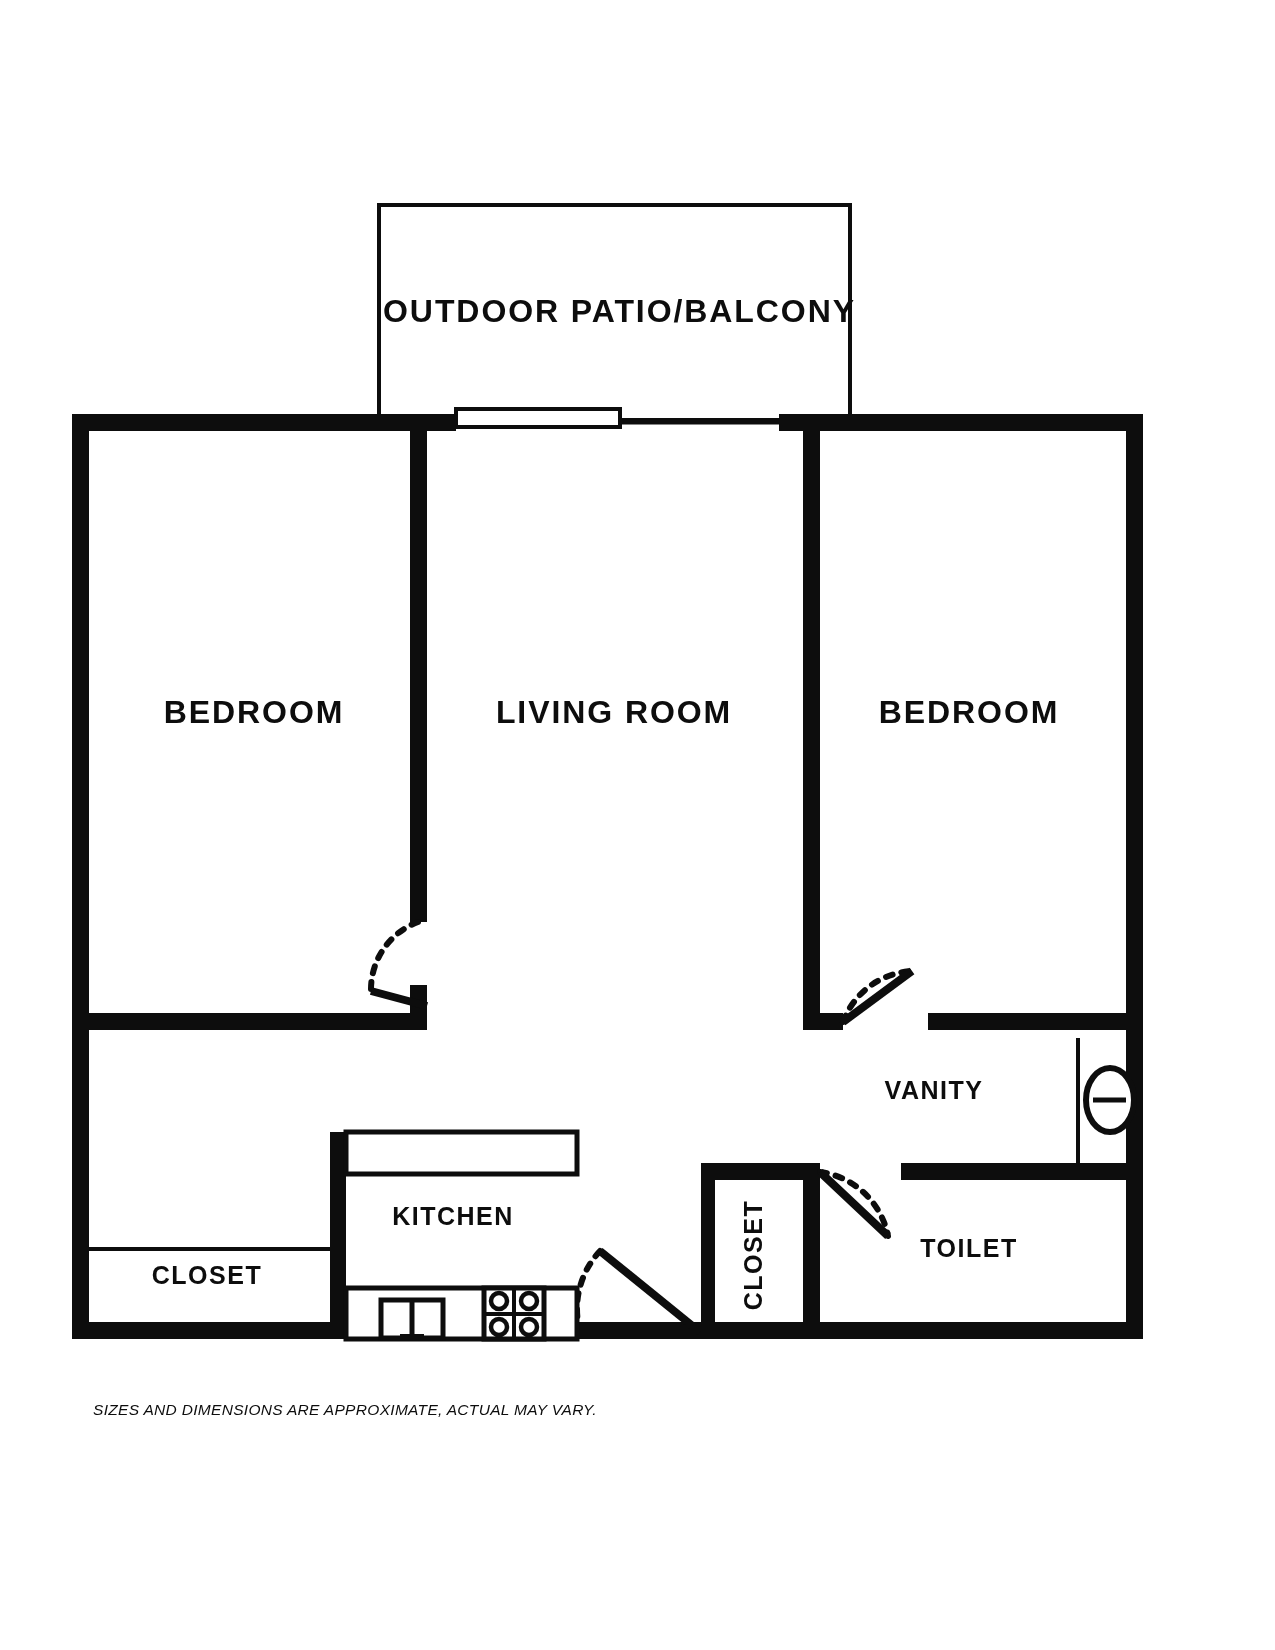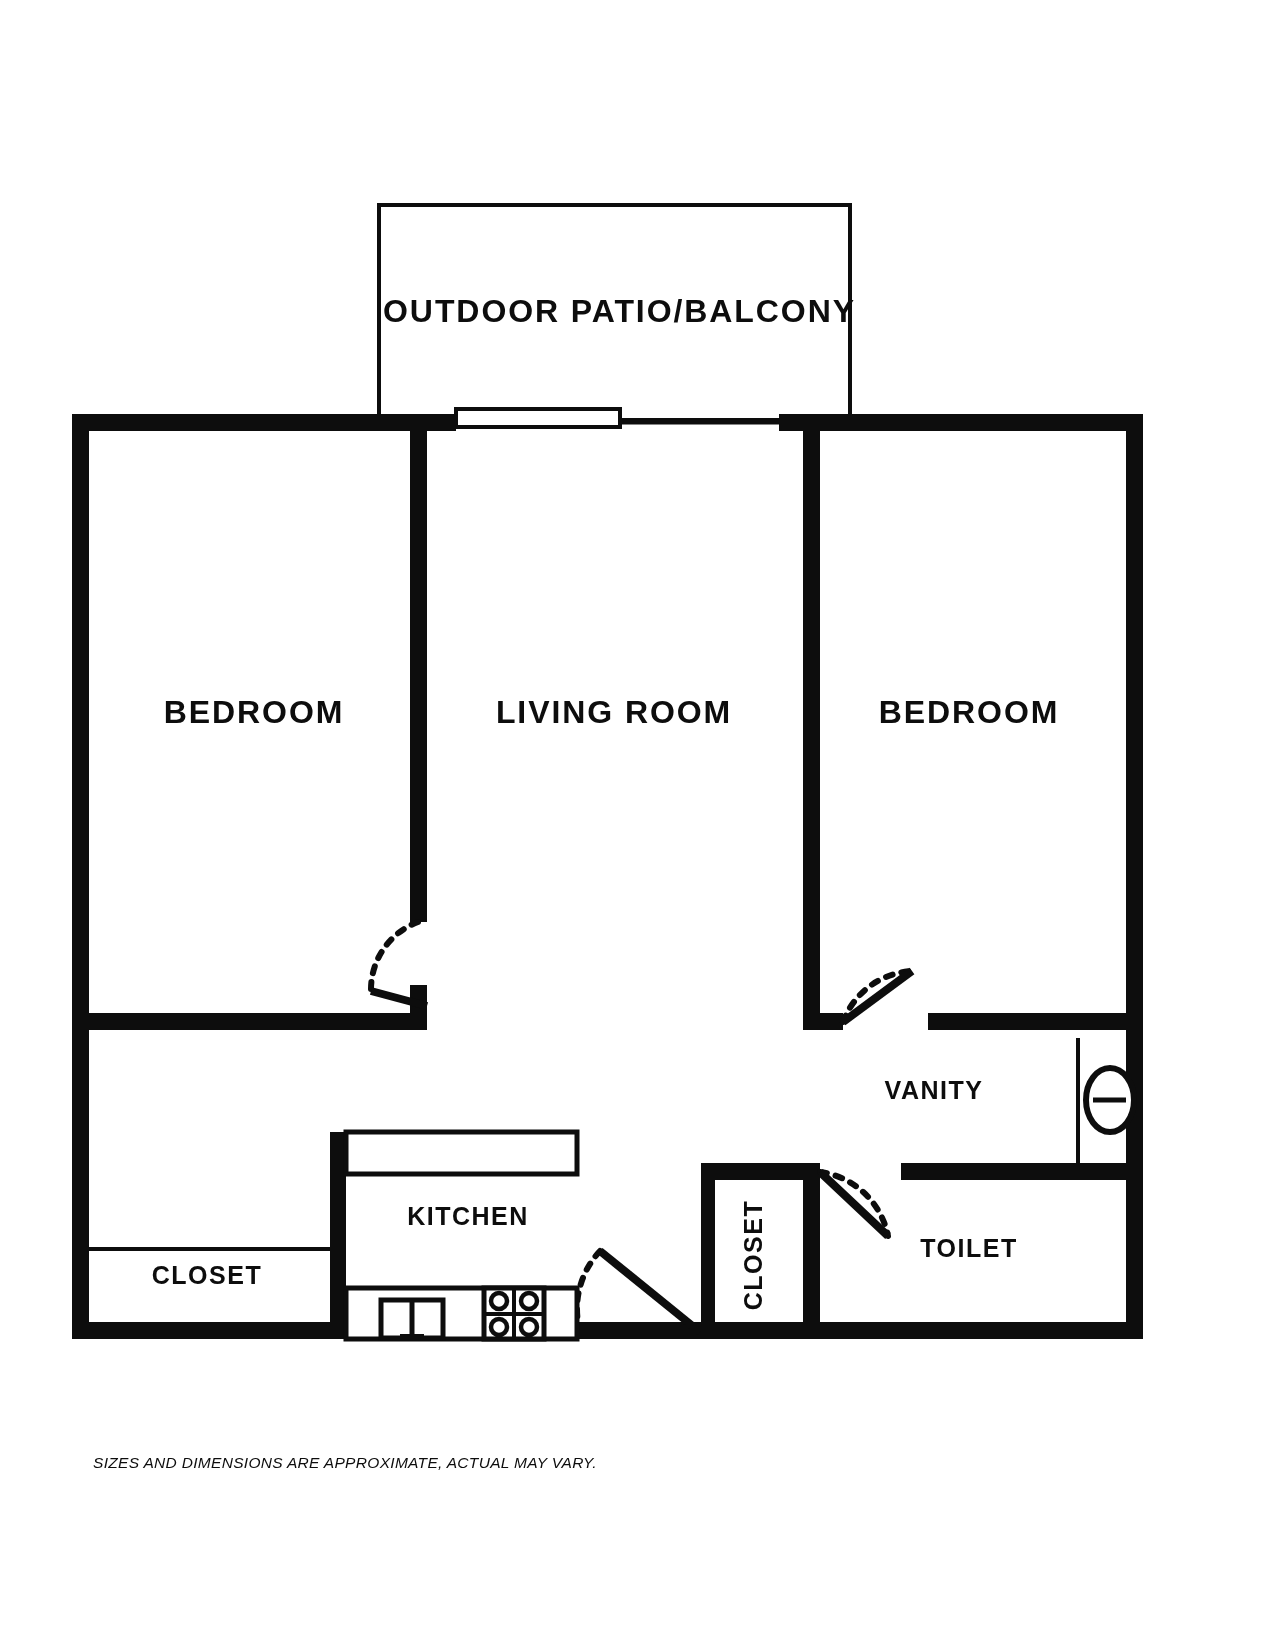--- a/index.html
+++ b/index.html
@@ -153,21 +153,21 @@
 <div class="label lbl-room" style="left:50%; top:311px; transform:translate(-50%,-50%); margin-left:-18px;">OUTDOOR PATIO/BALCONY</div>
 
 <div class="label lbl-room" style="left:254px; top:712px; transform:translate(-50%,-50%);">BEDROOM</div>
 
 <div class="label lbl-room" style="left:614px; top:712px; transform:translate(-50%,-50%);text-align:center;">LIVING ROOM</div>
 
 <div class="label lbl-room" style="left:969px; top:712px; transform:translate(-50%,-50%);">BEDROOM</div>
 
 <div class="label lbl-small" style="left:934px; top:1090px; transform:translate(-50%,-50%);">VANITY</div>
 
-<div class="label lbl-small" style="left:468px; top:1216px; transform:translate(-50%,-50%);">KITCHEN</div>
+<div class="label lbl-small" style="left:453px; top:1216px; transform:translate(-50%,-50%);">KITCHEN</div>
 
 <div class="label lbl-small" style="left:207px; top:1275px; transform:translate(-50%,-50%);">CLOSET</div>
 
 <div class="label lbl-small lbl-vert" style="left:753px; top:1255px; transform:translate(-50%,-50%) rotate(-90deg);">CLOSET</div>
 
 <div class="label lbl-small" style="left:969px; top:1248px; transform:translate(-50%,-50%);text-align:center;">TOILET</div>
 
-<div class="disclaimer" style="left:93px; top:1454px;">SIZES AND DIMENSIONS ARE APPROXIMATE, ACTUAL MAY VARY.</div>
+<div class="disclaimer" style="left:93px; top:1401px;">SIZES AND DIMENSIONS ARE APPROXIMATE, ACTUAL MAY VARY.</div>
 
 </body></html>

